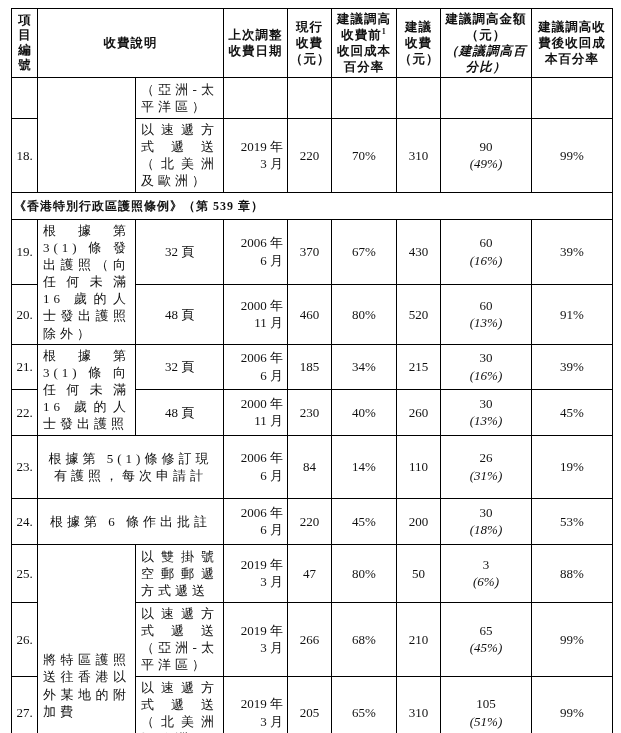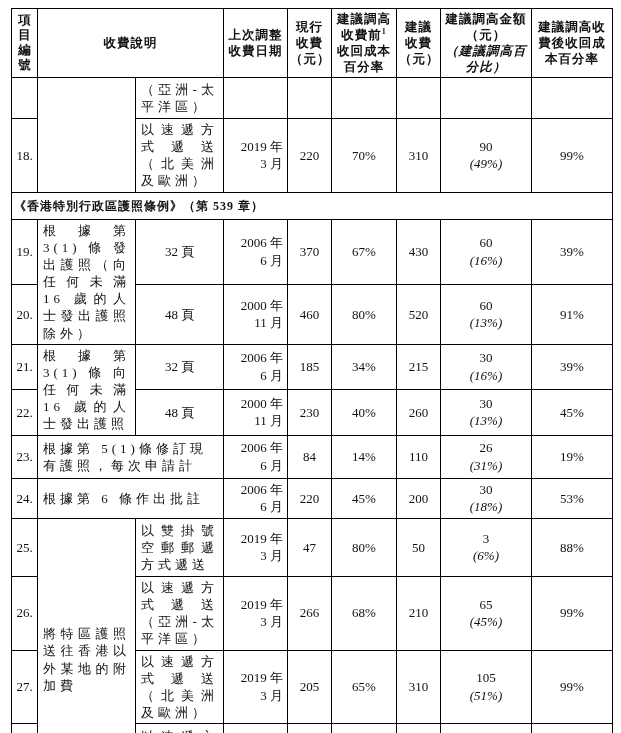--- a/index.html
+++ b/index.html
@@ -34,24 +34,24 @@
   }
   td.c{text-align:center;}
   td.date{text-align:right;white-space:pre-line;}
   td.jc{
     text-align:justify;
     letter-spacing:4px;
     line-height:1.32;
     padding:2px 5px;
   }
   td.jc2{
-    text-align:left;
+    text-align:center;
     letter-spacing:4px;
     line-height:1.32;
-    padding:4px 5px;
+    padding:14px 5px;
   }
   .vert{display:block;width:1em;margin:0 auto;line-height:1.2;letter-spacing:0;}
   .blk{display:block;}
   .it{font-style:italic;}
   td.section{
     font-weight:bold;
     font-size:12px;
     letter-spacing:1px;
     padding:3px 2px;
     text-align:left;

